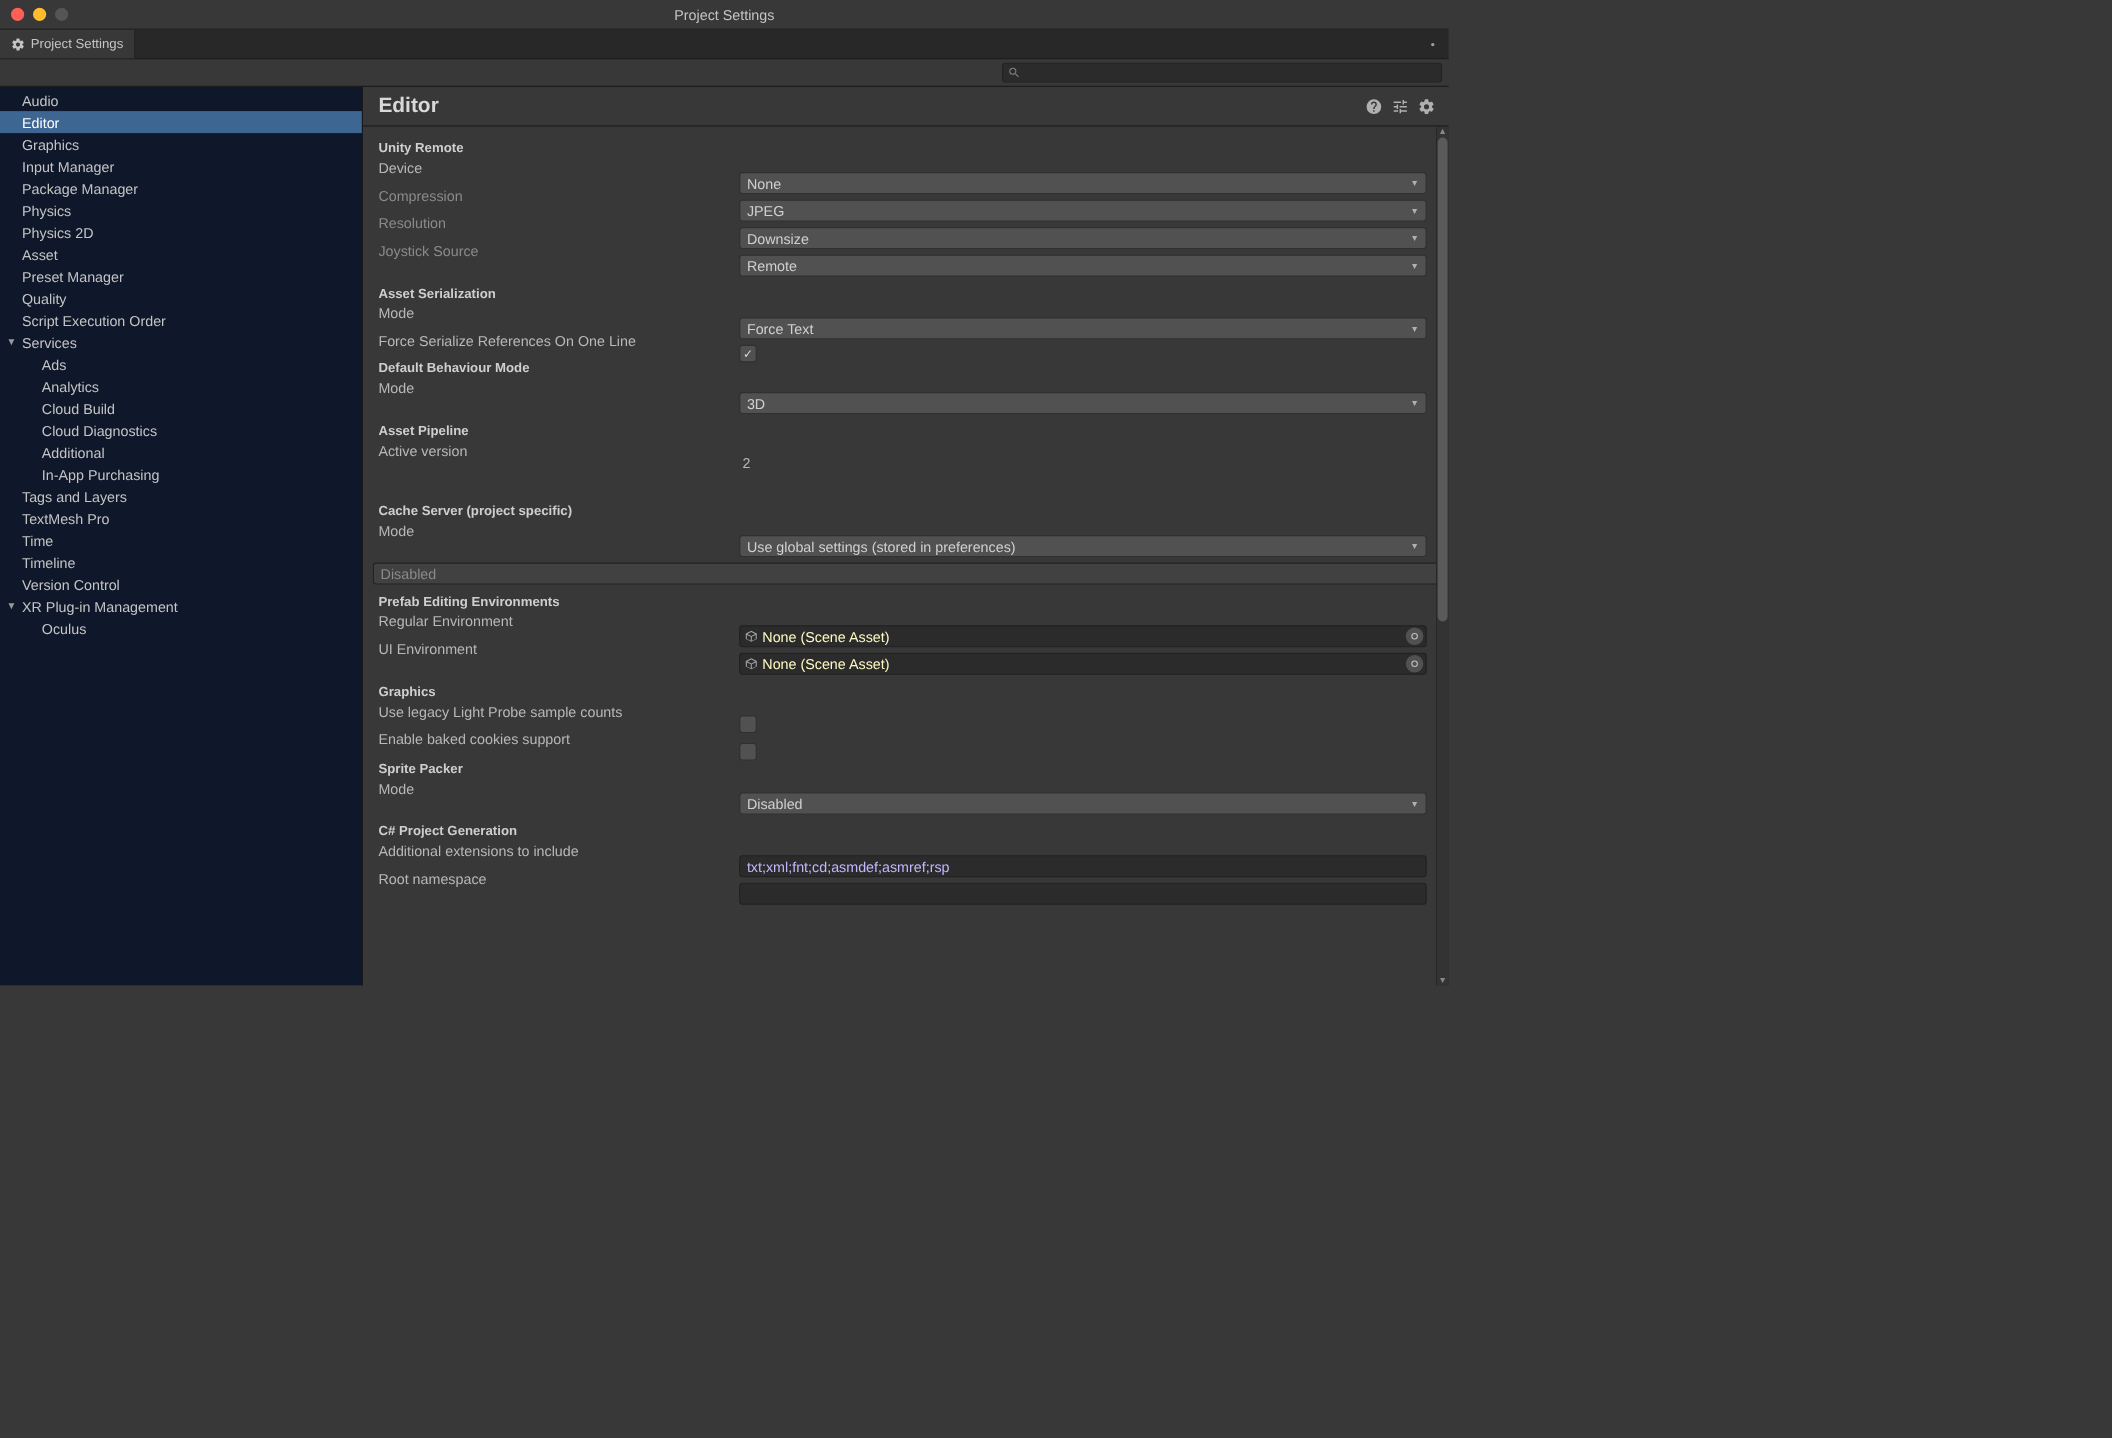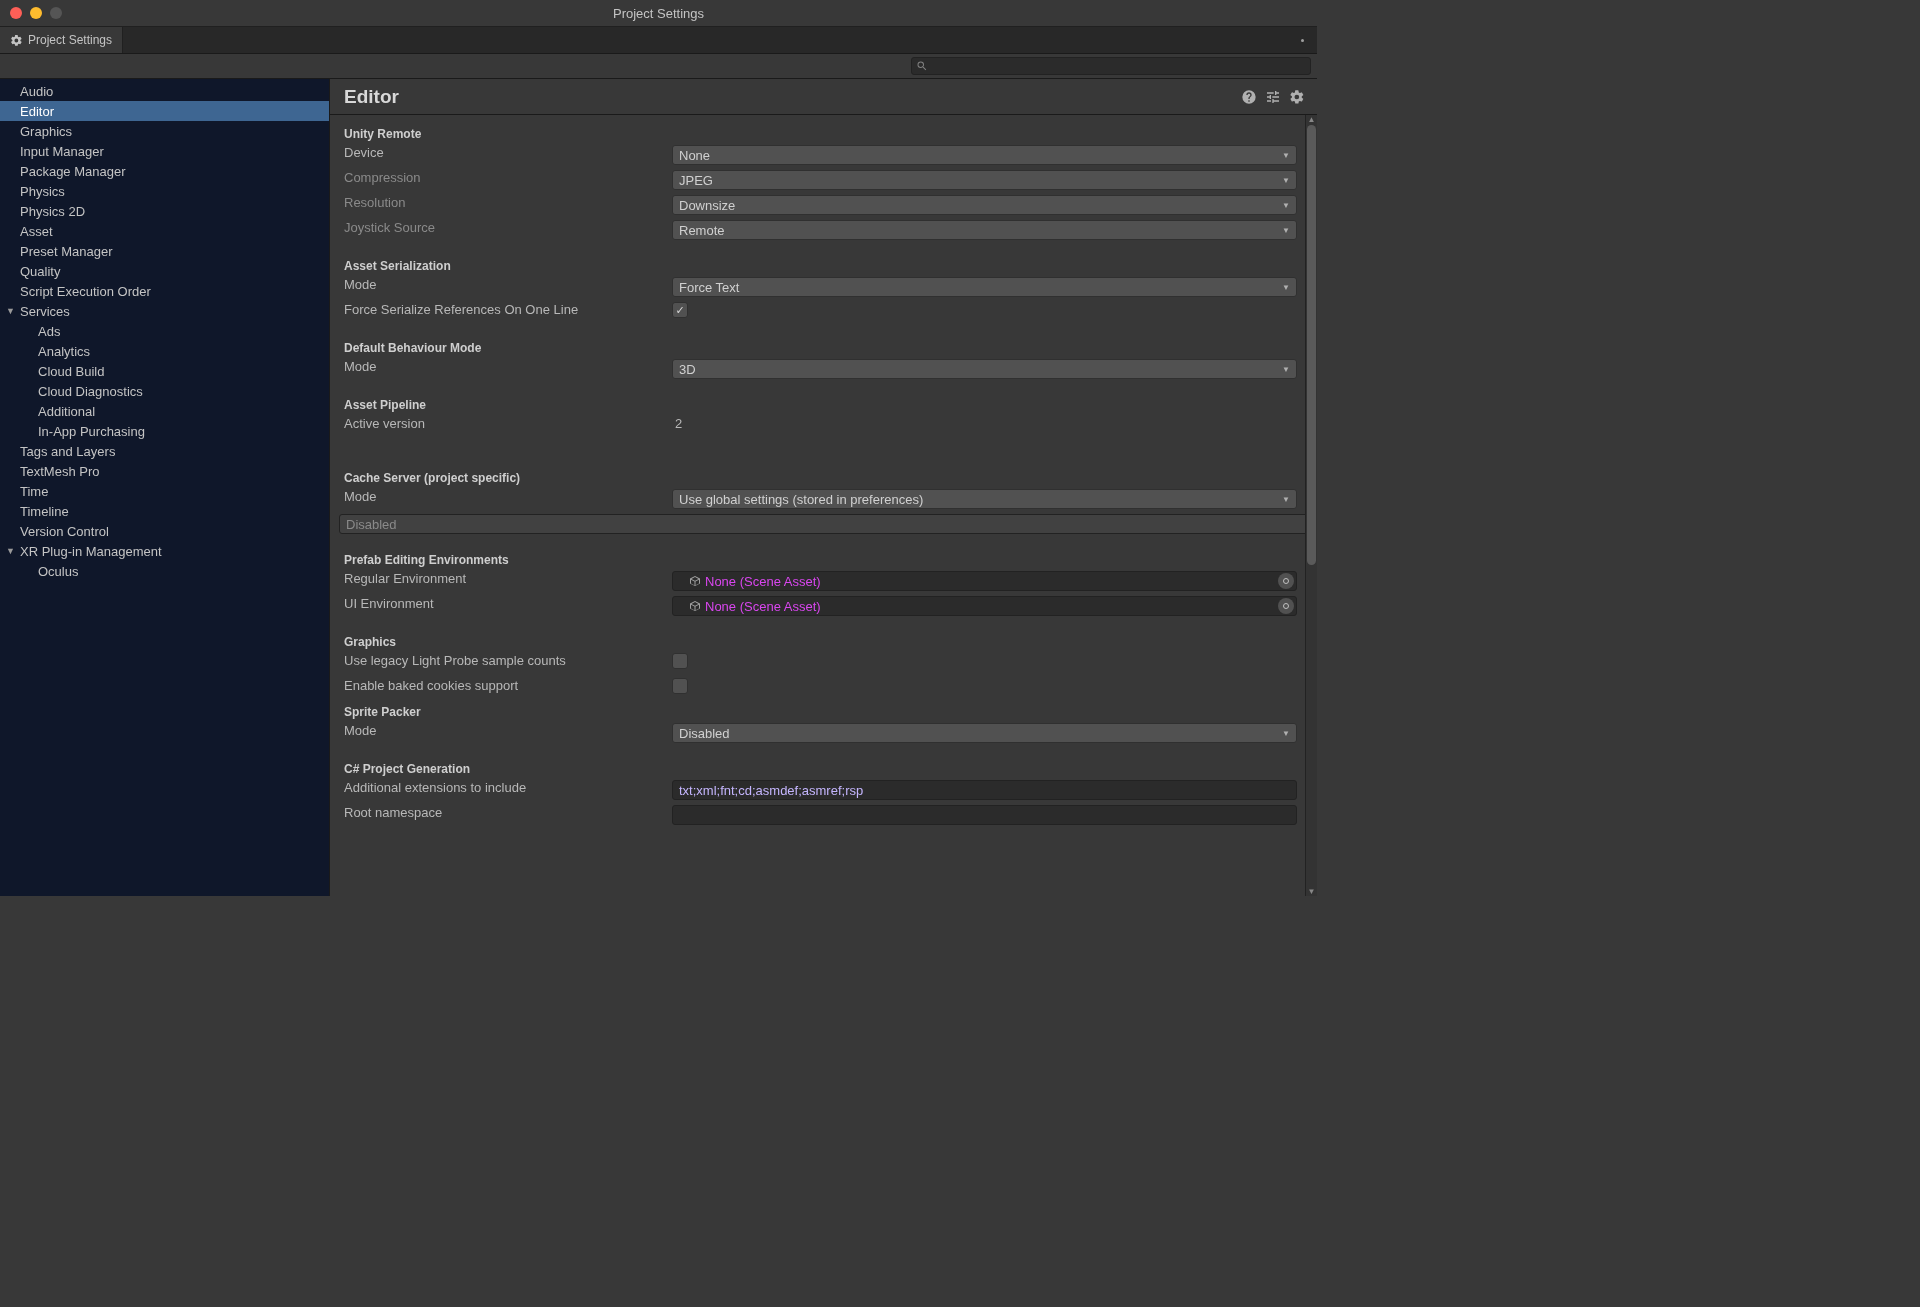--- a/index.html
+++ b/index.html
@@ -38,32 +38,32 @@
 .hdr-icon { width: 16px; height: 16px; margin-left: 8px; fill: #b0b0b0; cursor: default; }
 
 .scroll-area { flex: 1; overflow-y: auto; padding: 6px 14px 6px 14px; position: relative; }
 .vscroll { position: absolute; right: 0; top: 36px; bottom: 0; width: 12px; background: #333; border-left: 1px solid #222; }
 .vscroll-thumb { position: absolute; left: 1px; right: 1px; top: 0; height: 440px; background: #5a5a5a; border-radius: 5px; }
 .vscroll-arr { position: absolute; left: 0; right: 0; text-align: center; font-size: 8px; color: #888; }
 .sec-title { font-size: 12px; font-weight: 600; color: #cfcfcf; margin-bottom: 4px; margin-top: 6px;}
 .row { display: flex; align-items: flex-start; height: 25px; }
 .row-label { width: 328px; font-size: 13px; color: #b8b8b8; }
 .row-label.dim { color: #8a8a8a; }
-.row-value { flex: 1; }
+.row-value { flex: 1; margin-top: 11px; }
 
 .dropdown { height: 20px; background: #515151; border: 1px solid #303030; border-radius: 3px; display: flex; align-items: center; padding: 0 6px; font-size: 13px; color: #d0d0d0; position: relative; }
 .dropdown .caret-d { position: absolute; right: 6px; font-size: 8px; color: #b0b0b0; }
 .textfield { height: 20px; background: #2b2b2b; border: 1px solid #222; border-radius: 3px; padding: 0 6px; display: flex; align-items: center; font-size: 13px; color: #c0c0c0; }
 .textfield input { background: transparent; border: none; color: #c4b5fd; width: 100%; outline: none; font-size: 13px; }
 .textfield.disabled { background: #414141; color: #8a8a8a; }
 
 .checkbox { width: 16px; height: 16px; background: #515151; border: 1px solid #303030; border-radius: 3px; display: flex; align-items: center; justify-content: center; }
 .checkbox.checked::after { content: "✓"; font-size: 11px; color: #d8d8d8; }
 
-.object-field { height: 20px; background: #2b2b2b; border: 1px solid #222; border-radius: 3px; display: flex; align-items: center; padding: 0 16px; font-size: 13px; color: #d946ef; position: relative; }
+.object-field { height: 20px; background: #2b2b2b; border: 1px solid #222; border-radius: 3px; display: flex; align-items: center; padding: 0 4px; font-size: 13px; color: #fef9c3; position: relative; }
 .object-field .cube { width: 12px; height: 12px; margin-right: 4px; fill: #a0a0a0; }
 .object-field .picker { position: absolute; right: 2px; width: 16px; height: 16px; border-radius: 8px; background: #515151; display: flex; align-items: center; justify-content: center; }
 .object-field .picker::after { content: ""; width: 4px; height: 4px; border: 1px solid #c0c0c0; border-radius: 4px; }
 
 .static-val { font-size: 13px; color: #b8b8b8; padding-left: 3px; }
 </style>
 </head>
 <body>
 
 <div class="titlebar">
@@ -245,21 +245,21 @@
             </div>
           </div>
         </div>
       <div class="row">
           <div class="row-label">Force Serialize References On One Line</div>
           <div class="row-value">
             <div class="checkbox checked"></div>
           </div>
         </div>
 
-      <div class="sec-title" style="margin-top:14px;">Default Behaviour Mode</div>
+      <div class="sec-title" style="margin-top:0;">Default Behaviour Mode</div>
       <div class="row">
           <div class="row-label">Mode</div>
           <div class="row-value">
             <div class="dropdown">
               <span>3D</span>
               <span class="caret-d">▼</span>
             </div>
           </div>
         </div>
 

